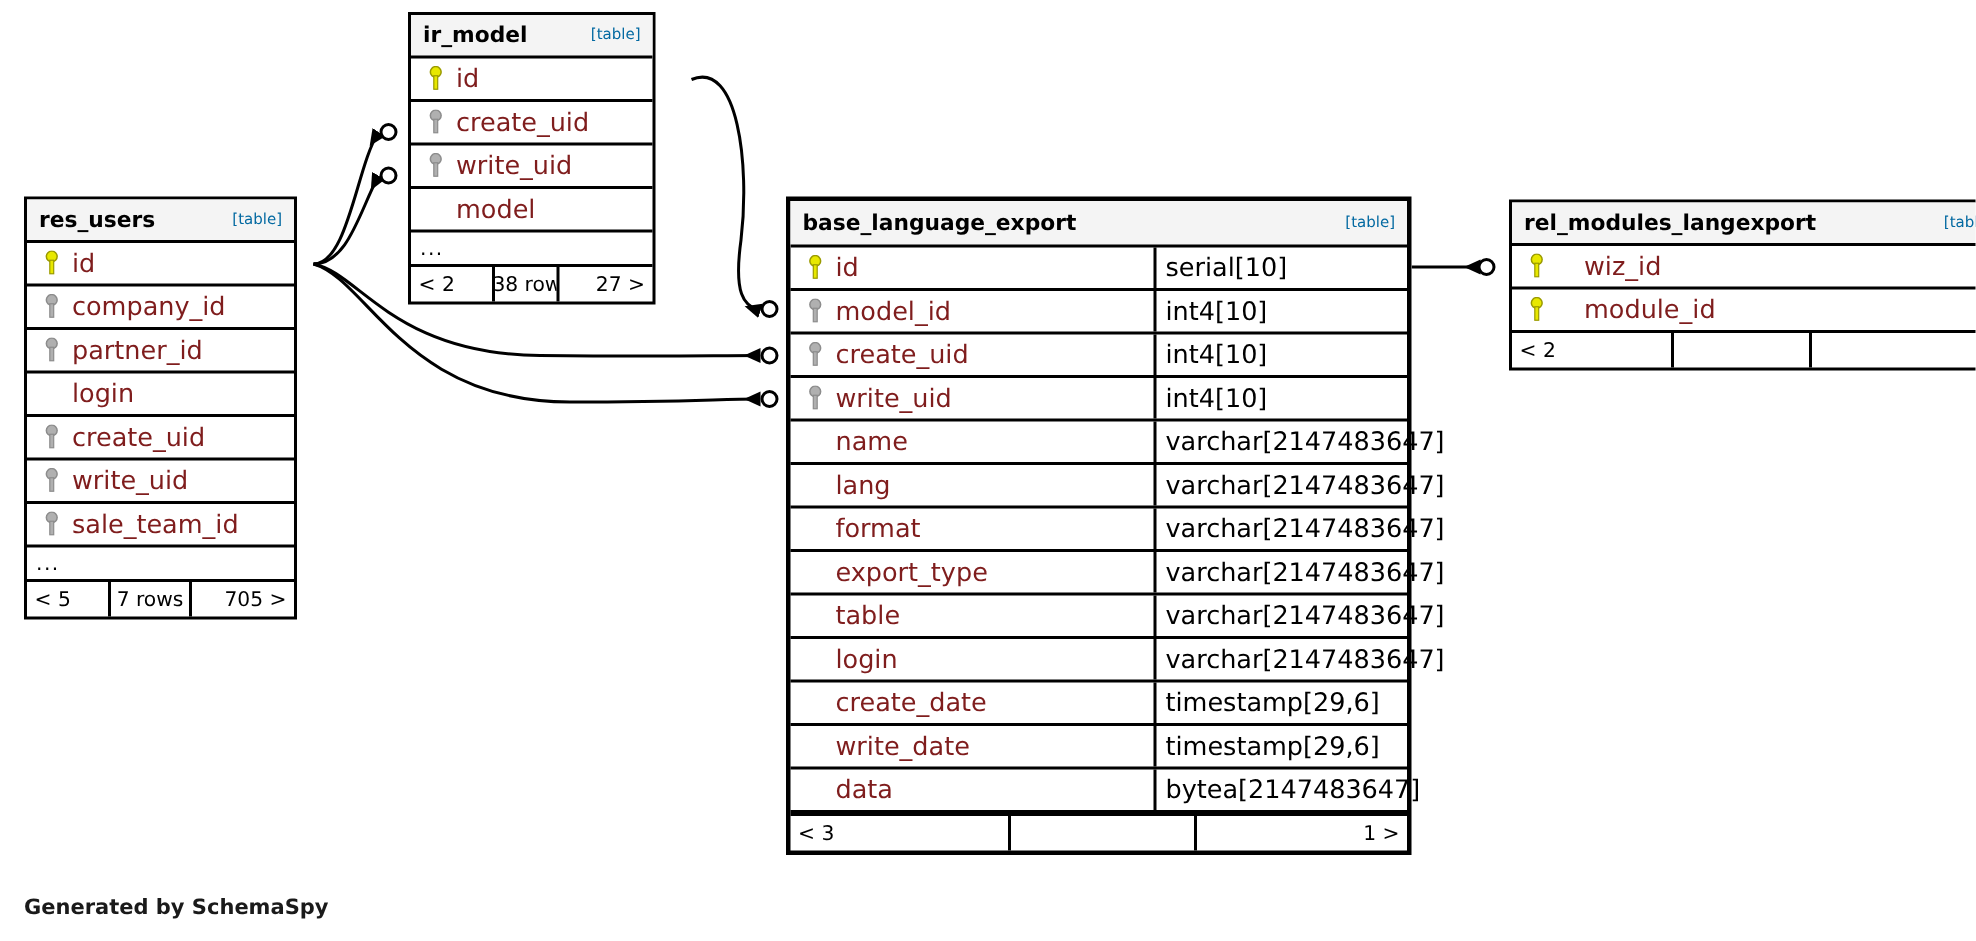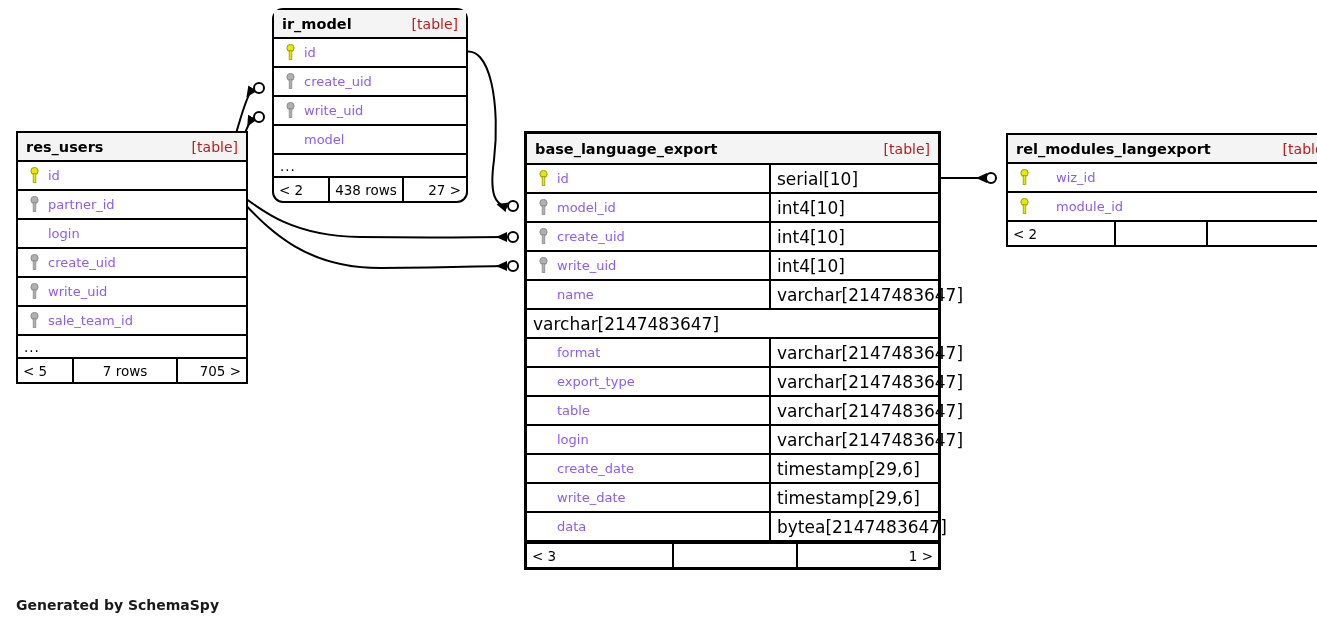--- a/index.html
+++ b/index.html
@@ -51,22 +51,22 @@
     height: 31px;
     gap: 42px;
   }
   .tbl-name {
     font-weight: bold;
     font-size: 14.5px;
     color: #000000;
     white-space: nowrap;
   }
   .tbl-tag {
-    font-size: 14px;
-    color: #b91c1c;
+    font-size: 10px;
+    color: #0369a1;
     white-space: nowrap;
   }
   .row {
     display: flex;
     align-items: stretch;
     height: 29px;
     border-bottom: 2px solid #000000;
     box-sizing: border-box;
   }
   .row:last-child {
@@ -94,22 +94,22 @@
     white-space: nowrap;
     box-sizing: border-box;
   }
   .keyslot {
     flex: 0 0 20px;
     display: flex;
     align-items: center;
     justify-content: center;
   }
   .fieldtext {
-    font-size: 13px;
-    color: #8b5cf6;
+    font-size: 17px;
+    color: #7f1d1d;
     white-space: nowrap;
     padding-left: 4px;
   }
   .ellipsis-row {
     display: flex;
     align-items: center;
     height: 23px;
     border-bottom: 2px solid #000000;
     padding-left: 6px;
     box-sizing: border-box;
@@ -184,35 +184,46 @@
     <g fill="#ffffff" stroke="#000000" stroke-width="2">
       <circle cx="259" cy="88" r="5"></circle>
       <circle cx="259" cy="117" r="5"></circle>
       <circle cx="513" cy="237" r="5"></circle>
       <circle cx="513" cy="266" r="5"></circle>
       <circle cx="513" cy="206" r="5"></circle>
       <circle cx="991" cy="178" r="5"></circle>
     </g>
   </svg>
 
-  <div class="table-box" style="left:16px; top:131px; width:232px;">
+  <div class="table-box" style="left:16px; top:131px; width:182px;">
     <div class="tbl-header">
       <span class="tbl-name">res_users</span>
       <span class="tbl-tag">[table]</span>
     </div>
 
     <div class="row">
       <div class="col-name">
         <span class="keyslot">
           <svg class="key-icon" width="11" height="17" viewBox="0 0 11 17">
               <circle cx="5.5" cy="4" r="3.6" fill="#e8e800" stroke="#9a9a00" stroke-width="1"></circle>
               <rect x="4.2" y="6.5" width="2.6" height="9" fill="#e8e800" stroke="#9a9a00" stroke-width="0.8"></rect>
             </svg>
         </span>
         <span class="fieldtext">id</span>
+      </div>
+    </div>
+    <div class="row">
+      <div class="col-name">
+        <span class="keyslot">
+          <svg class="key-icon" width="11" height="17" viewBox="0 0 11 17">
+              <circle cx="5.5" cy="4" r="3.6" fill="#b0b0b0" stroke="#8c8c8c" stroke-width="1"></circle>
+              <rect x="4.2" y="6.5" width="2.6" height="9" fill="#b0b0b0" stroke="#8c8c8c" stroke-width="0.8"></rect>
+            </svg>
+        </span>
+        <span class="fieldtext">company_id</span>
       </div>
     </div>
     <div class="row">
       <div class="col-name">
         <span class="keyslot">
           <svg class="key-icon" width="11" height="17" viewBox="0 0 11 17">
               <circle cx="5.5" cy="4" r="3.6" fill="#b0b0b0" stroke="#8c8c8c" stroke-width="1"></circle>
               <rect x="4.2" y="6.5" width="2.6" height="9" fill="#b0b0b0" stroke="#8c8c8c" stroke-width="0.8"></rect>
             </svg>
         </span>
@@ -261,21 +272,21 @@
 
     <div class="ellipsis-row">...</div>
 
     <div class="footer">
       <div class="fcell left" style="flex:0 0 56px;">&lt; 5</div>
       <div class="fcell center" style="flex:1 1 auto;">7 rows</div>
       <div class="fcell right" style="flex:0 0 68px;">705 &gt;</div>
     </div>
   </div>
 
-  <div class="table-box" style="left:272px; top:8px; width:196px;border-radius:11px;">
+  <div class="table-box" style="left:272px; top:8px; width:165px;">
     <div class="tbl-header">
       <span class="tbl-name">ir_model</span>
       <span class="tbl-tag">[table]</span>
     </div>
 
     <div class="row">
       <div class="col-name">
         <span class="keyslot">
           <svg class="key-icon" width="11" height="17" viewBox="0 0 11 17">
               <circle cx="5.5" cy="4" r="3.6" fill="#e8e800" stroke="#9a9a00" stroke-width="1"></circle>
@@ -378,20 +389,24 @@
       <div class="col-type">int4[10]</div>
     </div>
     <div class="row">
       <div class="col-name">
         <span class="keyslot"></span>
         <span class="fieldtext">name</span>
       </div>
       <div class="col-type">varchar[2147483647]</div>
     </div>
     <div class="row">
+      <div class="col-name">
+        <span class="keyslot"></span>
+        <span class="fieldtext">lang</span>
+      </div>
       <div class="col-type">varchar[2147483647]</div>
     </div>
     <div class="row">
       <div class="col-name">
         <span class="keyslot"></span>
         <span class="fieldtext">format</span>
       </div>
       <div class="col-type">varchar[2147483647]</div>
     </div>
     <div class="row">

